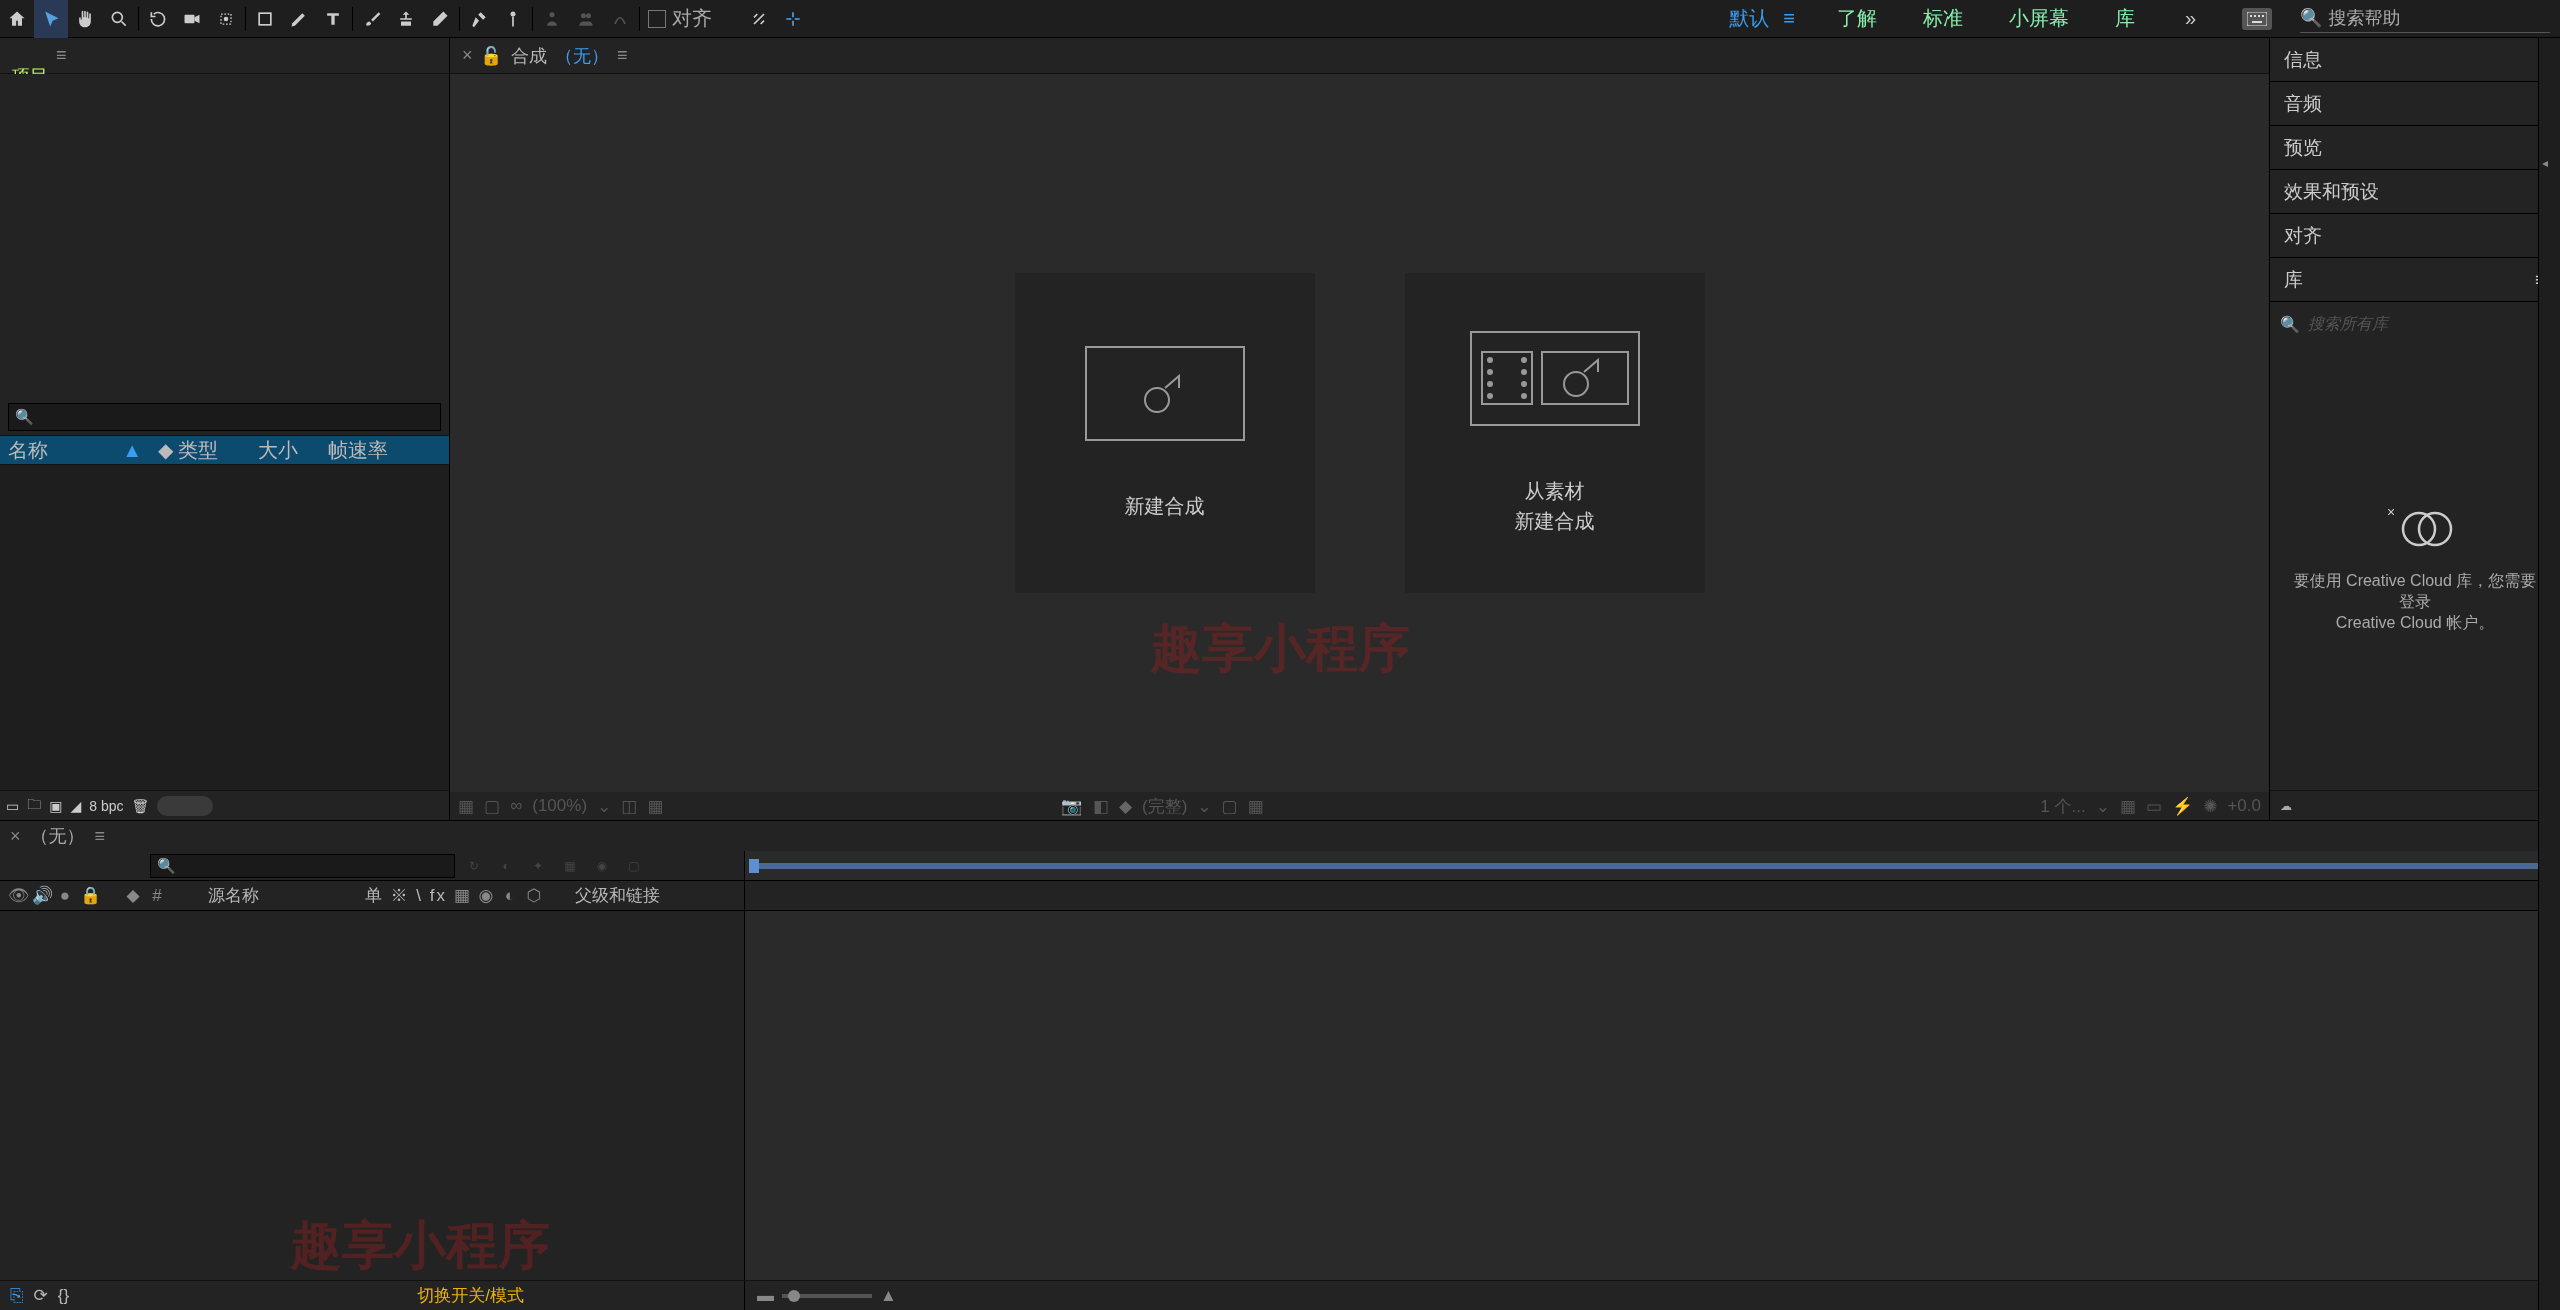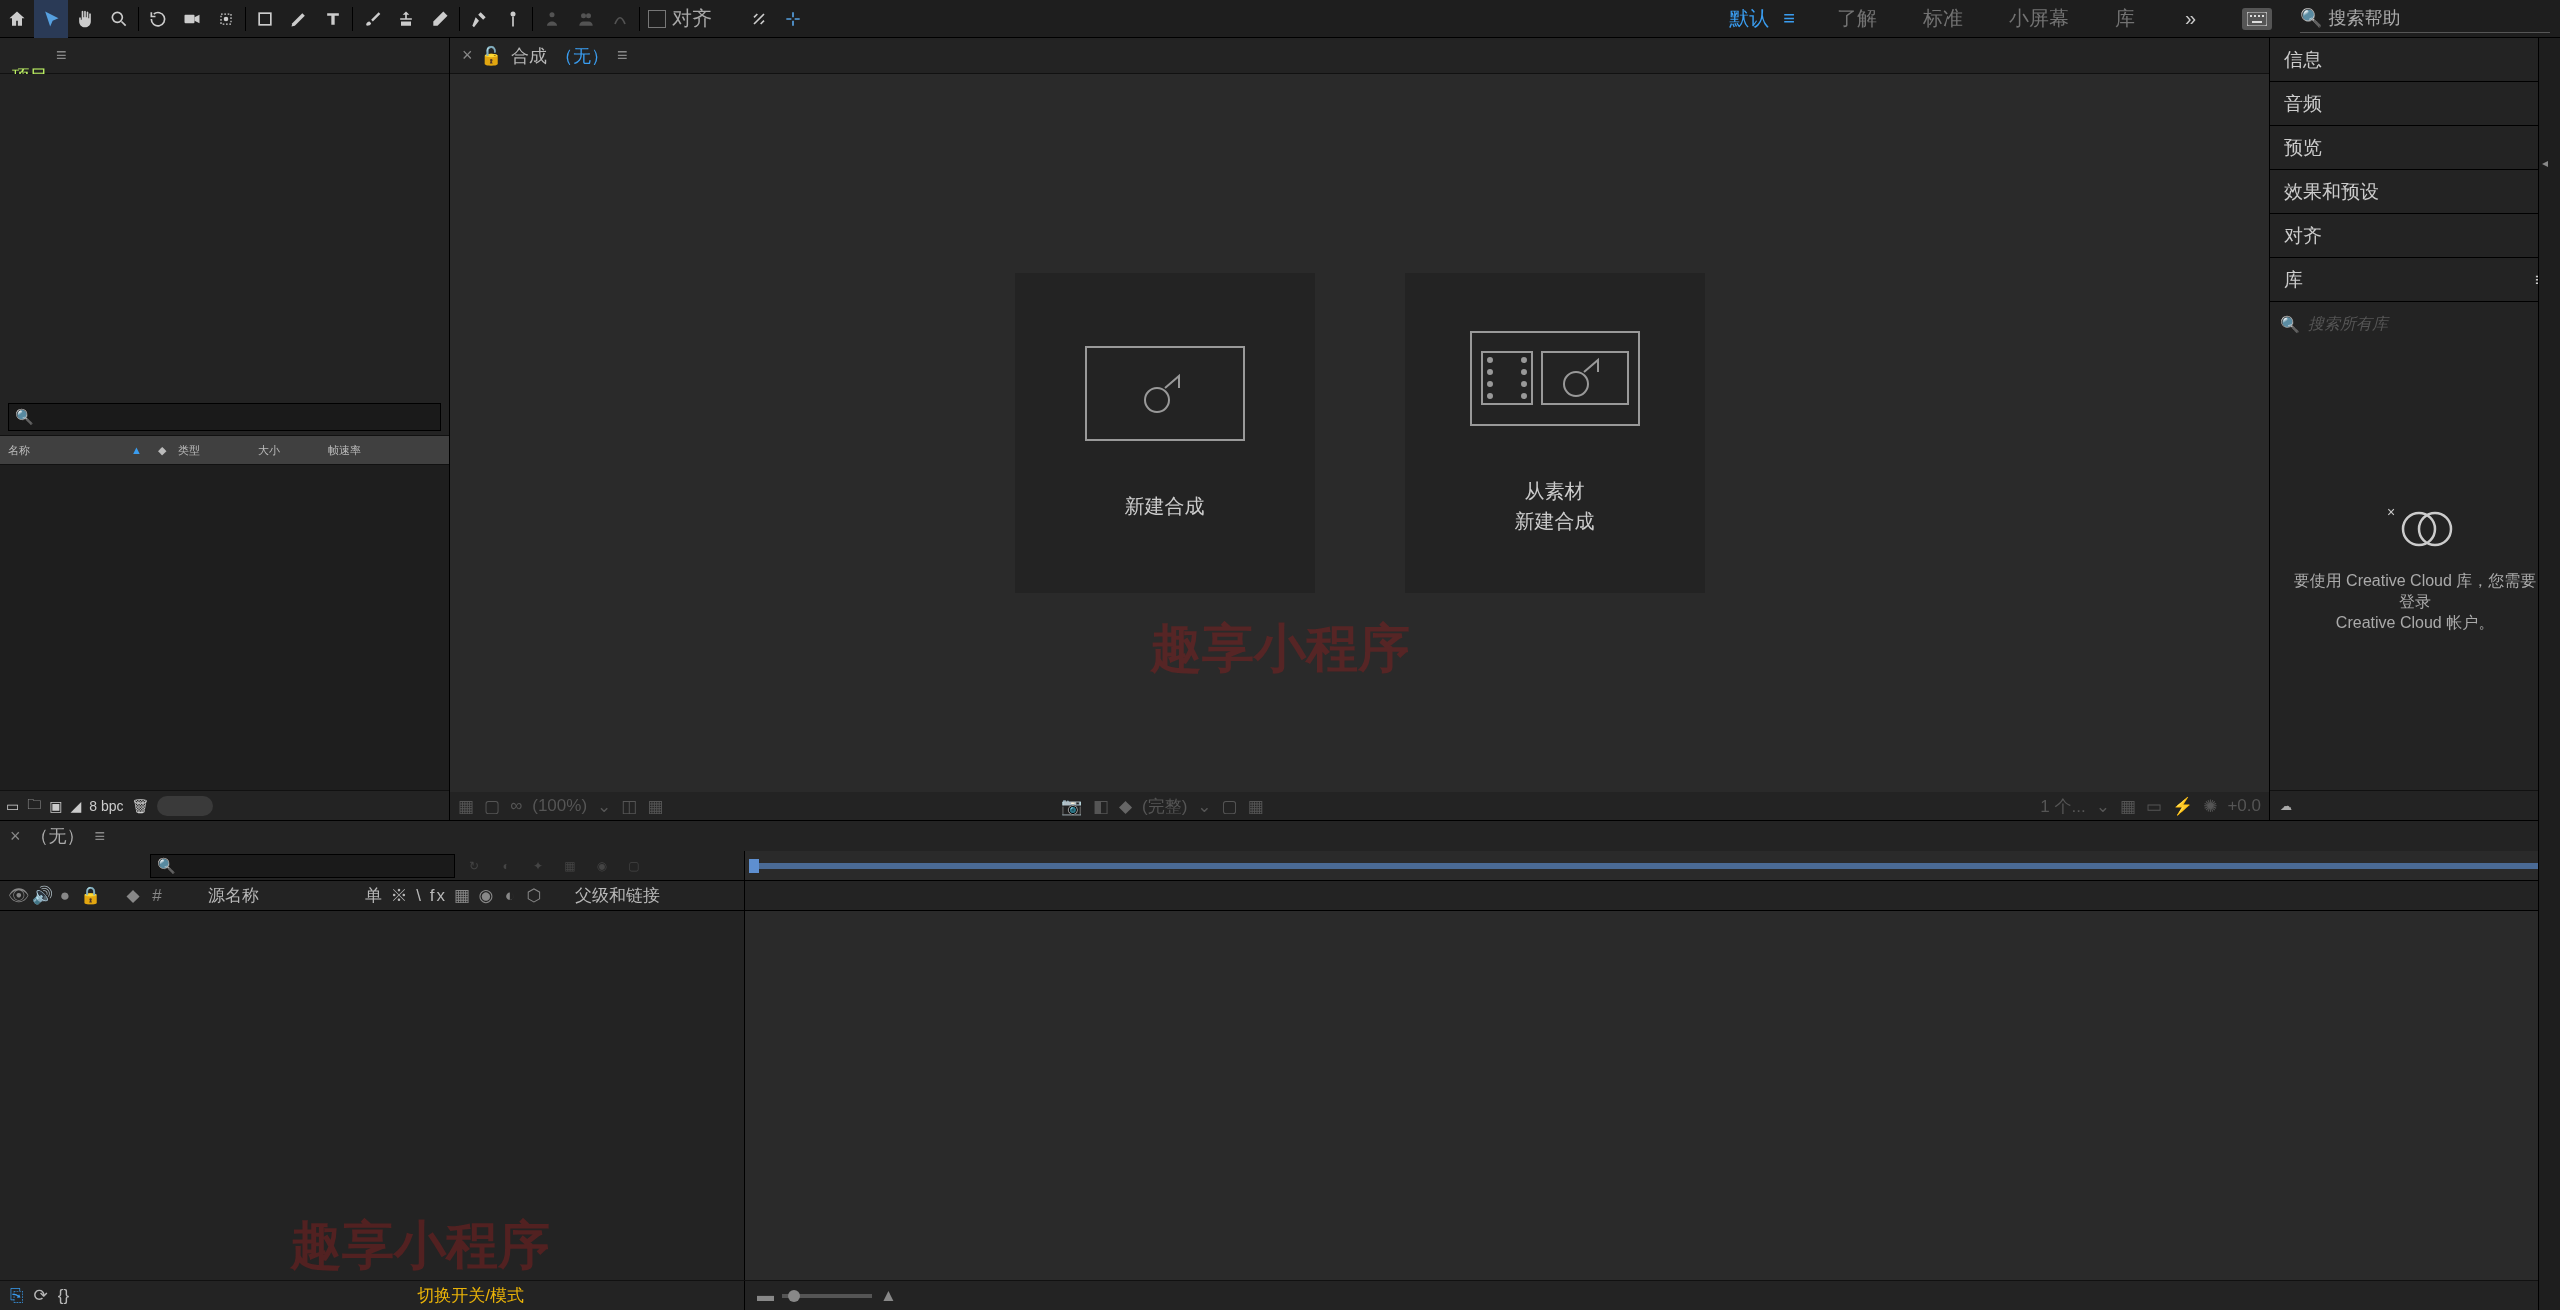--- a/index.html
+++ b/index.html
@@ -9,38 +9,38 @@
   .top-toolbar { height: 38px; background: #1e1e1e; display: flex; align-items: center; border-bottom: 1px solid #000; }
   .tool-group { display: flex; align-items: center; height: 100%; }
   .tool-btn { width: 34px; height: 38px; display: flex; align-items: center; justify-content: center; color: #ccc; cursor: pointer; }
   .tool-btn.active { background: #2a3a56; color: #56a0e0; }
   .tool-btn svg { width: 20px; height: 20px; }
   .tool-sep { width: 1px; height: 24px; background: #000; margin: 0 2px; }
   .tool-chk { display: flex; align-items: center; gap: 6px; color: #aaa; margin-left: 6px; font-size: 20px;}
   .tool-chk .box { width: 18px; height: 18px; border: 1px solid #777; }
   .top-spacer { flex: 1; }
   .workspace-tabs { display: flex; gap: 38px; align-items: center; font-size: 20px; margin-right: 14px; justify-content: flex-end; }
-  .workspace-tab { color: #737373; cursor: pointer; padding: 0 4px; }
+  .workspace-tab { color: #86efac; cursor: pointer; padding: 0 4px; }
   .workspace-tab.active { color: #3a9df0; }
   .ws-more { color: #ccc; margin: 0 8px; }
   .ws-kb { width: 30px; height: 22px; background: #555; border-radius: 3px; display: flex; align-items: center; justify-content: center; }
   .search-box { display: flex; align-items: center; gap: 6px; margin: 0 10px 0 14px; height: 28px; width: 250px; border-bottom: 1px solid #555; font-size: 18px;}
   .search-box .mag { color: #ccc; }
   
   
   .main { display: flex; height: calc(100% - 38px - 490px); }
   
   
   .project-panel { width: 450px; background: #232323; border-right: 1px solid #000; display: flex; flex-direction: column; }
   .panel-tab-row { height: 36px; display: flex; align-items: center; padding: 0 12px; gap: 8px; border-bottom: 1px solid #111; font-size: 18px;}
   .panel-tab { color: #bef264; margin-top: 40px; }
   .panel-menu-icon { color: #888; }
   .project-empty { flex: 1; background: #232323; }
   .project-search { height: 28px; margin: 4px 8px; border: 1px solid #000; background: #1a1a1a; display: flex; align-items: center; padding: 0 6px; color: #777; font-size: 15px;}
-  .project-headers { height: 30px; display: flex; align-items: center; background: #404040; border-top: 1px solid #111; border-bottom: 1px solid #111; font-size: 11px;}
+  .project-headers { height: 30px; display: flex; align-items: center; background: #0c4a6e; border-top: 1px solid #111; border-bottom: 1px solid #111; font-size: 20px;}
   .project-headers .col { padding: 0 8px; color: #bbb; display:flex; align-items:center; gap:4px;}
   .project-list { flex: 1; background: #1e1e1e; }
   .project-footer { height: 30px; background: #232323; display: flex; align-items: center; gap: 8px; padding: 0 6px; color: #ccc; border-top: 1px solid #111; font-size: 14px;}
   .footer-pill { width: 56px; height: 20px; background: #3a3a3a; border-radius: 10px; }
   
   
   .comp-viewer { flex: 1; background: #232323; display: flex; flex-direction: column; border-right: 1px solid #000; }
   .comp-tab-row { height: 36px; display: flex; align-items: center; padding: 0 12px; gap: 8px; border-bottom: 1px solid #111; font-size: 18px;}
   .comp-tab-row .x { color: #888; }
   .comp-tab-row .lock { color: #888; }

